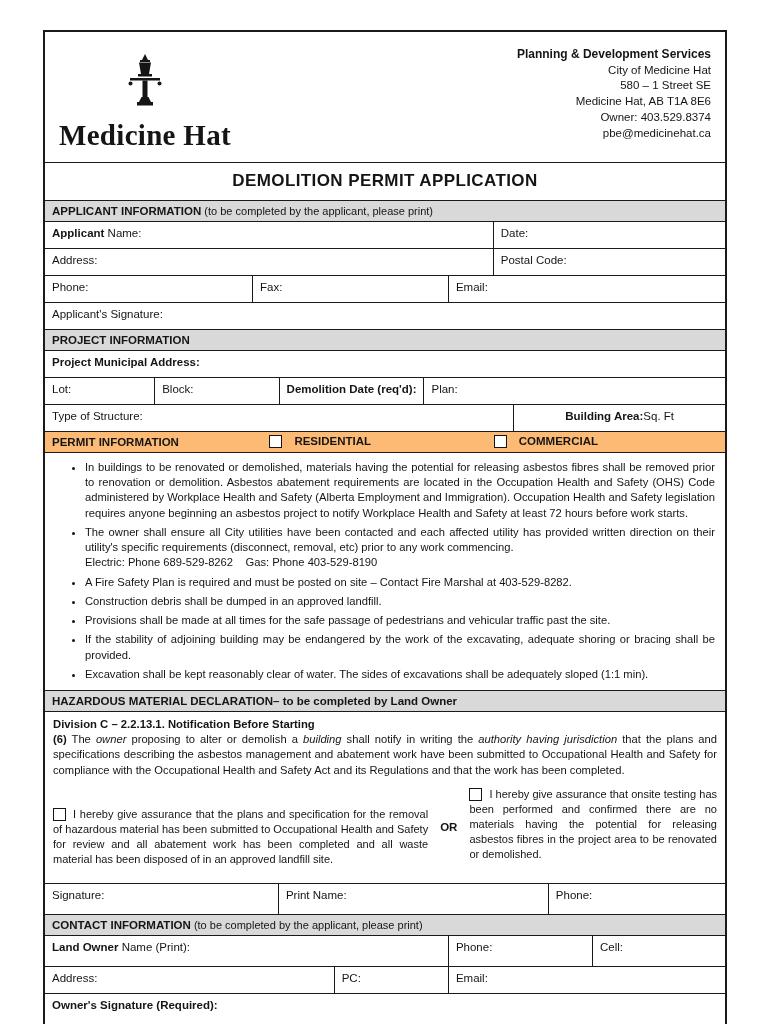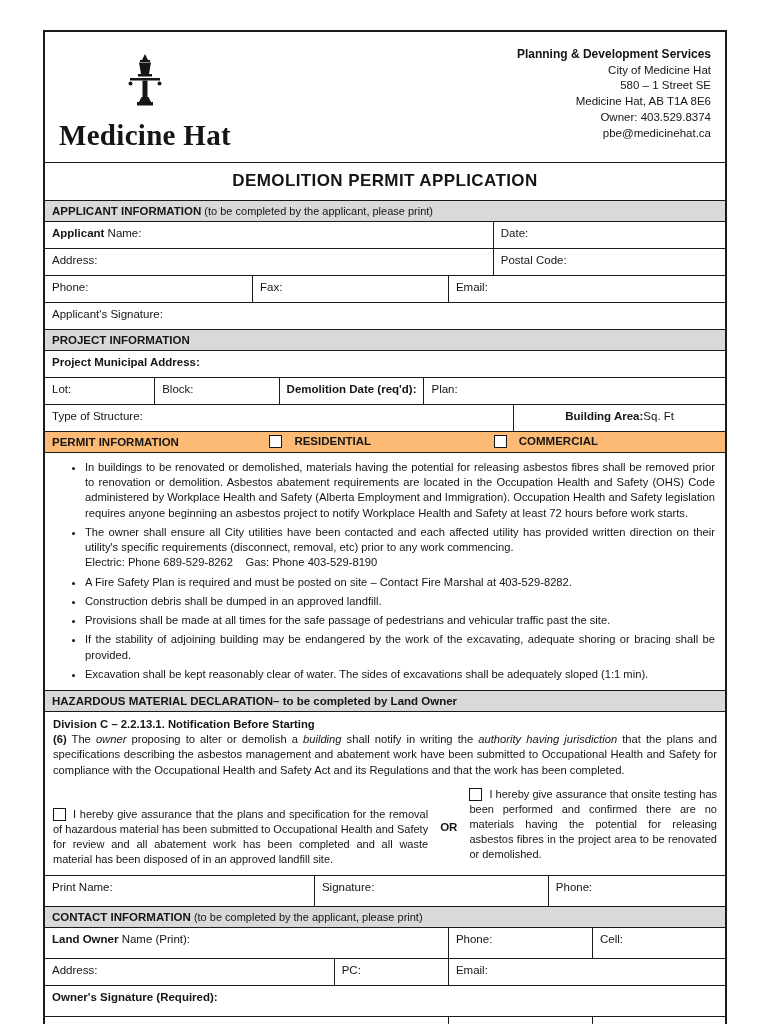--- a/index.html
+++ b/index.html
@@ -52,21 +52,21 @@
                         font-size:11.5px; font-weight:bold; padding:3px 0; }
 
   
   .bullets { padding:7px 10px 8px 16px; border-bottom:1px solid #1a1a1a; }
   .bullets ul { list-style:disc; padding-left:24px; }
   .bullets li { font-size:11.2px; line-height:1.36; text-align:justify; margin-bottom:4px; }
   .bullets li:last-child { margin-bottom:0; }
   .phones { white-space:pre-wrap; }
 
   
-  .hz-body { padding:6px 8px 8px 8px; border-bottom:1px solid #1a1a1a; }
+  .hz-body { padding:6px 8px 16px 8px; border-bottom:1px solid #1a1a1a; }
   .hz-head { font-size:11.3px; font-weight:bold; margin-bottom:2px; }
   .hz-para { font-size:11.2px; line-height:1.36; text-align:justify; margin-bottom:9px; }
   .hz-cols { display:flex; align-items:flex-start; gap:10px; }
   .hz-col { font-size:11px; line-height:1.36; text-align:justify; }
   .hz-col.left { width:56.5%;margin-top:20px; }
   .hz-col.right { flex:1; }
   .hz-or { align-self:center; font-weight:bold; font-size:11.5px; padding:0 2px; }
   .hz-col .cbx { margin-right:7px; vertical-align:-3px; }
 </style>
 </head>
@@ -211,26 +211,26 @@
         <div class="hz-col left">
           <span class="cbx"></span><span>I hereby give assurance that the plans and specification for the removal of hazardous material has been submitted to Occupational Health and Safety for review and all abatement work has been completed and all waste material has been disposed of in an approved landfill site.</span>
         </div>
         <div class="hz-or">OR</div>
         <div class="hz-col right">
           <span class="cbx"></span><span>I hereby give assurance that onsite testing has been performed and confirmed there are no materials having the potential for releasing asbestos fibres in the project area to be renovated or demolished.</span>
         </div>
       </div>
     </div>
     <div class="row tall">
+      <div class="cell c-pn2">
+        <span>Signature:</span>
+      </div>
       <div class="cell c-pn1">
         <span>Print Name:</span>
       </div>
-      <div class="cell c-pn2">
-        <span>Signature:</span>
-      </div>
       <div class="cell">
         <span>Phone:</span>
       </div>
     </div>
 
     <div class="sec-bar">
       <span class="b">CONTACT INFORMATION</span><span class="note"> (to be completed by the applicant, please print)</span>
     </div>
     <div class="row tall">
       <div class="cell c-lo1">

